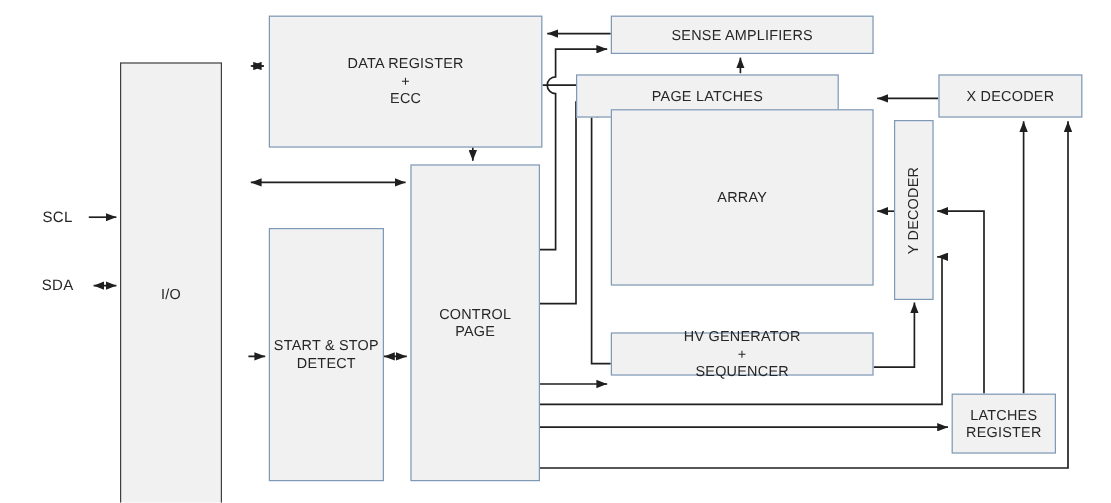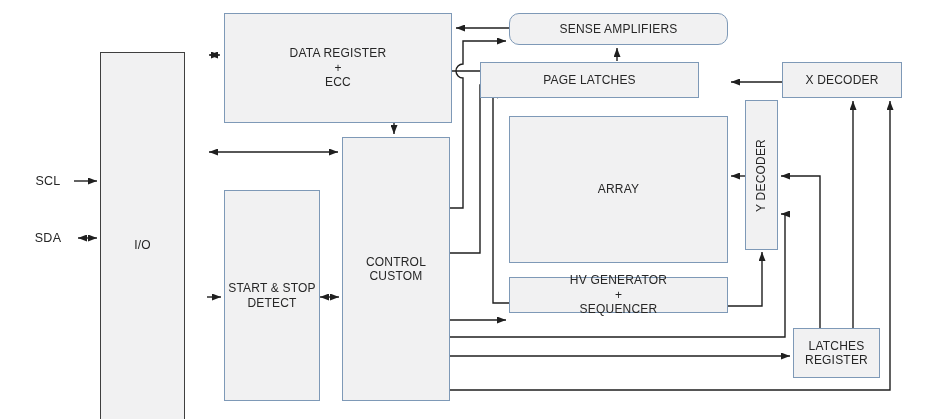--- a/index.html
+++ b/index.html
@@ -70,32 +70,32 @@
 ECC</span>
   </div>
 
   <div class="block" style="left:224px;top:190px;width:96px;height:211px;">
     <span>START &amp; STOP
 DETECT</span>
   </div>
 
   <div class="block" style="left:342px;top:137px;width:108px;height:264px;">
     <span>CONTROL
-CUSTOM</span>
+PAGE</span>
   </div>
 
-  <div class="block" style="left:509px;top:13px;width:219px;height:32px;border-radius:10px;">
+  <div class="block" style="left:509px;top:13px;width:219px;height:32px;">
     <span>SENSE AMPLIFIERS</span>
   </div>
 
   <div class="block" style="left:480px;top:62px;width:219px;height:36px;">
     <span>PAGE LATCHES</span>
   </div>
 
-  <div class="block" style="left:509px;top:116px;width:219px;height:147px;">
+  <div class="block" style="left:509px;top:91px;width:219px;height:147px;">
     <span>ARRAY</span>
   </div>
 
 
   <div class="block" style="left:509px;top:277px;width:219px;height:36px;">
     <span>HV GENERATOR
 +
 SEQUENCER</span>
   </div>
 

